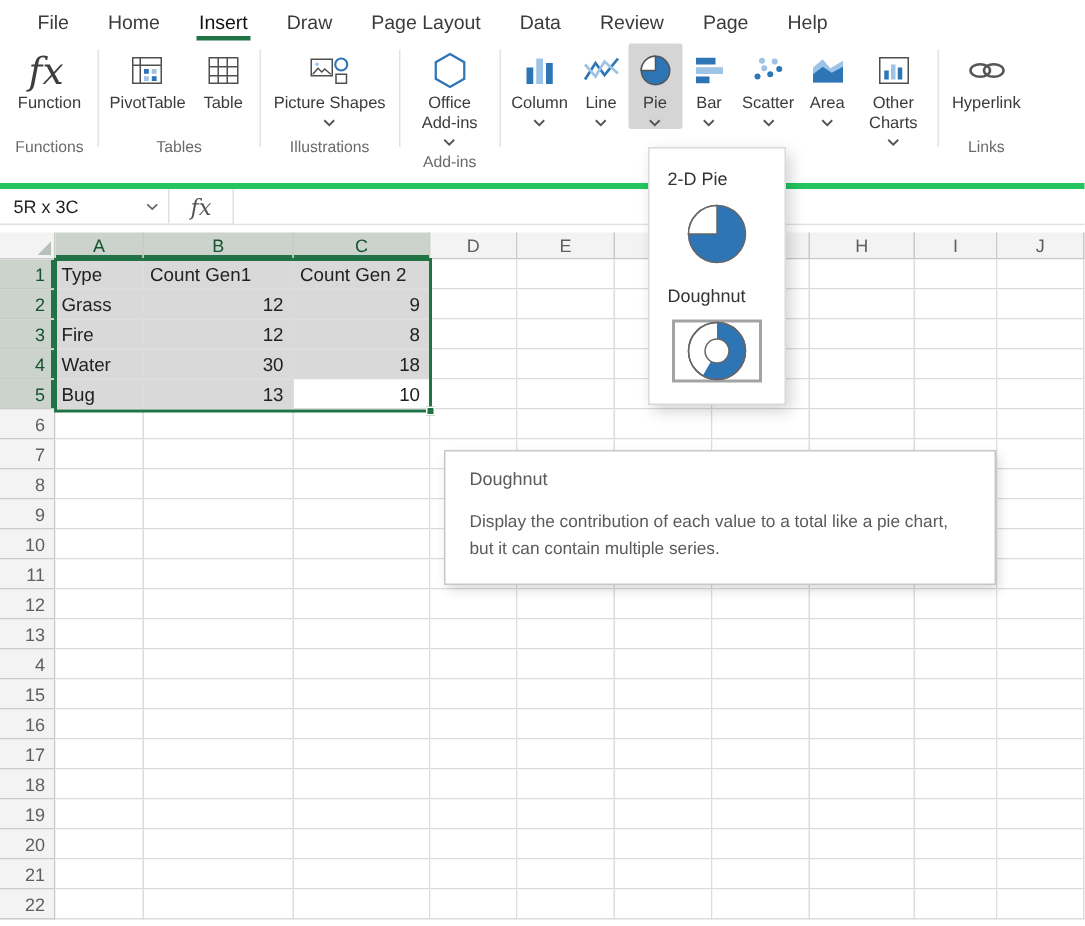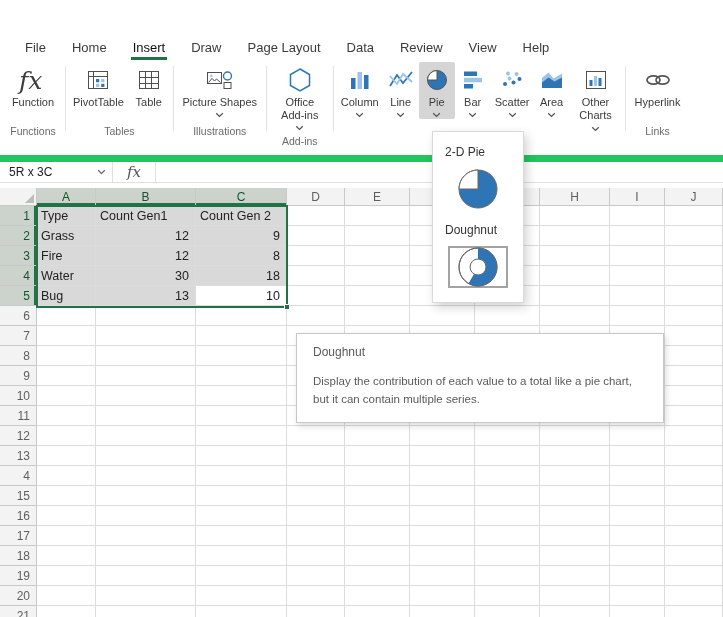--- a/index.html
+++ b/index.html
@@ -2,21 +2,21 @@
 <html style="--accent-green: #217346; --chart-blue: #2e75b6; --chart-blue-light: #9dc3e6; --selection-fill: #d9d9d9; --selected-header-fill: #ccd3cc; --grid-line: #dcdcdc; --header-fill: #f3f3f3;"><head>
 <meta charset="utf-8">
 <style>
   * { margin:0; padding:0; box-sizing:border-box; }
   html,body { width:723px; height:617px; }
   body {
     font-family:"Liberation Sans", sans-serif;
     background:#fff; color:#333;
     position:relative; overflow:hidden; cursor:default;
   }
-  .app { position:absolute; inset:0;margin-top:33px; }
+  .app { position:absolute; inset:0; }
 
   
   .menubar { display:flex; align-items:stretch; height:28px; padding-left:12px; background:#fff; }
   .menu-item { padding:7px 13px 6px; font-size:13px; color:#3b3b3b; white-space:nowrap; position:relative; cursor:pointer; }
   .menu-item.active { color:#111; }
   .menu-item.active::after { content:""; position:absolute; left:11px; right:11px; bottom:1px; height:3px; background:var(--accent-green,#217346); }
 
   
   .ribbon { display:flex; align-items:stretch; height:78px; padding:1px 4px 0 4px; }
   .ribbon-group { display:flex; flex-direction:column; align-items:center; }
@@ -30,21 +30,21 @@
   .group-sep { width:1px; background:#e3e3e3; margin:4px 3px 8px 3px; }
   [data-name="function-button"]{min-width:58px}
   [data-name="table-button"]{min-width:42px}
   [data-name="pivottable-button"]{min-width:58px}
   [data-name="picture-shapes-button"]{min-width:86px}
   [data-name="office-add-ins-button"]{width:60px}
   [data-name="other-charts-button"]{width:52px}
   [data-name="hyperlink-button"]{min-width:58px}
 
   
-  .formula-bar { display:flex; align-items:stretch; height:28px; margin-top:16px; border-top:7px solid #22c55e; border-bottom:1px solid #e0e0e0; }
+  .formula-bar { display:flex; align-items:stretch; height:28px; margin-top:16px; border-top:4px solid #22c55e; border-bottom:1px solid #e0e0e0; }
   .name-box { width:112px; display:flex; align-items:center; padding:0 6px 0 9px; font-size:12px; color:#222; cursor:pointer; }
   .name-box-text { flex:1; }
   .nb-chev { line-height:0; }
   .vsep { width:1px; background:#e0e0e0; }
   .fx-label { width:42px; display:flex; align-items:center; justify-content:center; font-family:"DejaVu Serif", serif; font-style:italic; font-size:15px; color:#555; }
   .formula-input { flex:1; border:0; outline:none; font:12px "Liberation Sans",sans-serif; padding:0 8px; }
 
   
   .grid { position:absolute; top:155px; left:0; width:723px; bottom:0; background:#fff; }
   .grow { display:flex; }
@@ -81,21 +81,21 @@
 <div class="app" data-name="excel-app">
 
   <nav class="menubar" data-name="menu-bar" id="menubar">
       <div class="menu-item" data-name="menu-tab-file">File</div>
       <div class="menu-item" data-name="menu-tab-home">Home</div>
       <div class="menu-item active" data-name="menu-tab-insert">Insert</div>
       <div class="menu-item" data-name="menu-tab-draw">Draw</div>
       <div class="menu-item" data-name="menu-tab-page-layout">Page Layout</div>
       <div class="menu-item" data-name="menu-tab-data">Data</div>
       <div class="menu-item" data-name="menu-tab-review">Review</div>
-      <div class="menu-item" data-name="menu-tab-view">View</div>
+      <div class="menu-item" data-name="menu-tab-view">Page</div>
       <div class="menu-item" data-name="menu-tab-help">Help</div>
     </nav>
 
   <div class="ribbon" data-name="ribbon" id="ribbon">
       <div class="ribbon-group" data-name="ribbon-group-functions">
         <div class="group-buttons" data-name="group-buttons">
           <div class="ribbon-btn" data-name="function-button">
             <span class="icon" data-name="function-fx-icon">
               <svg width="36" height="30" viewBox="0 0 36 30">
                 <text x="4" y="24" font-size="25" font-style="italic" font-family="DejaVu Serif,serif" fill="#3d3d3d">fx</text>

